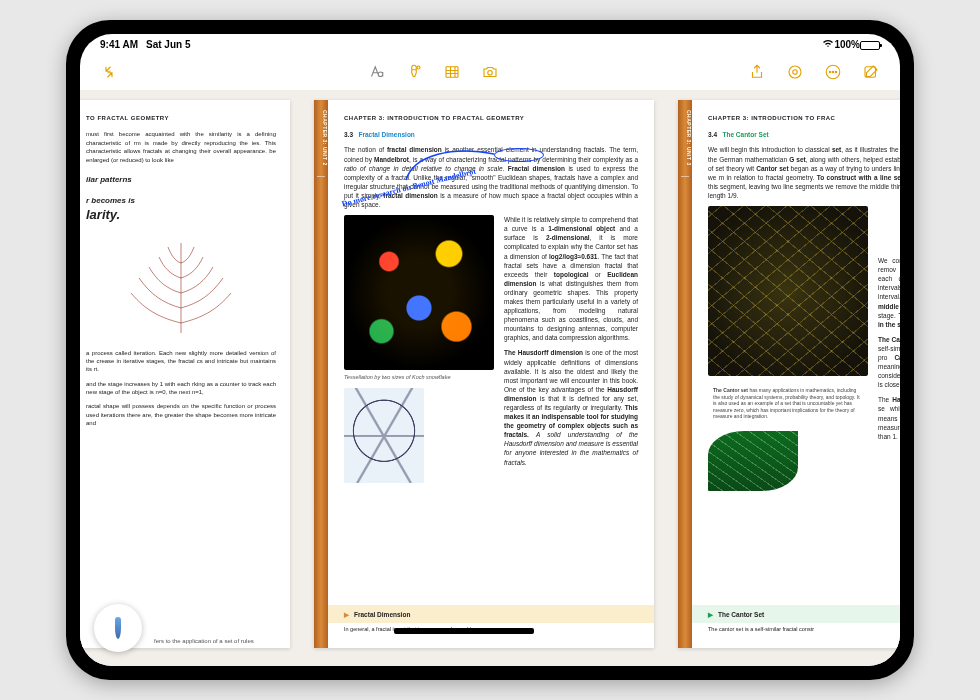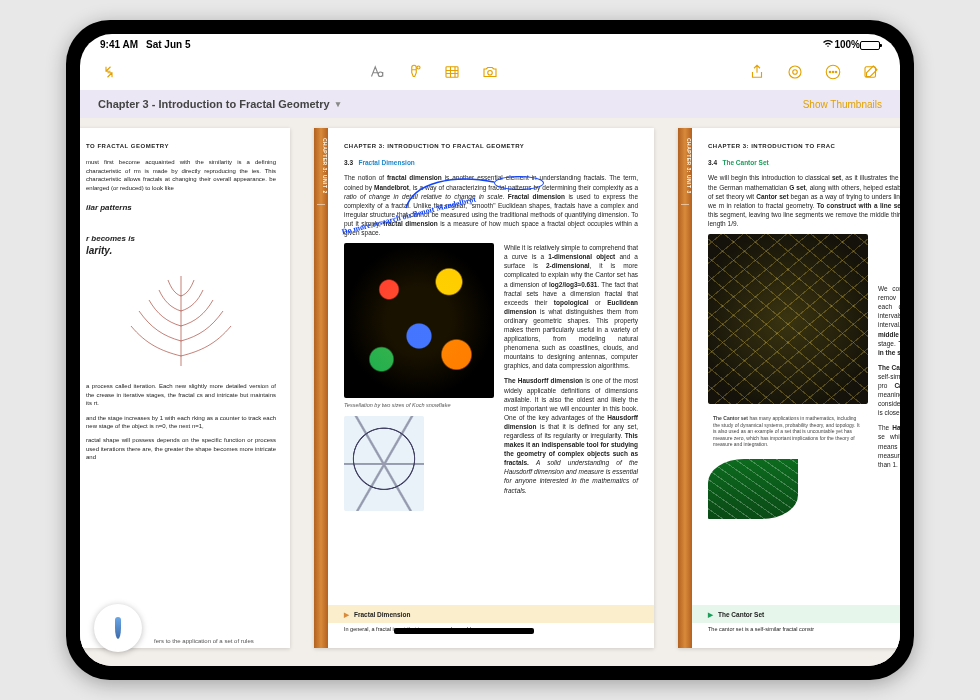--- a/index.html
+++ b/index.html
@@ -285,35 +285,30 @@
           </svg>
     </div>
     <div class="tbtn">
       <svg viewBox="0 0 24 24">
             <rect x="4" y="5" width="14" height="14" rx="2"></rect>
             <path d="M15 4 l5 5 -9 9 h-5 v-5 Z"></path>
           </svg>
     </div>
   </div>
 
-  <div class="breadcrumb">
-    <span>Chapter 3 - Introduction to Fractal Geometry</span>
-    <span class="chev">▾</span>
-    <span class="right-link">Show Thumbnails</span>
-  </div>
 
   <div class="pages">
 
     <div class="page page1 page-partial-left">
       <div class="pg-body">
         <div class="running-head">TO FRACTAL GEOMETRY</div>
         <p class="para-tiny">must first become acquainted with the similarity is a defining characteristic of rm is made by directly reproducing the ies. This characteristic allows fractals at changing their overall appearance. be enlarged (or reduced) to look like</p>
-        <div style="margin:4px 0 20px; font-style:italic; font-weight:600; font-size:8px">ilar patterns</div>
+        <div style="margin:4px 0 10px; font-style:italic; font-weight:600; font-size:8px">ilar patterns</div>
         <div style="font-style:italic; font-weight:600; font-size:8px">r becomes is</div>
-        <div style="font-style:italic; font-weight:600; font-size:10px; margin-bottom:4px">larity.</div>
+        <div style="font-style:italic; font-weight:600; font-size:13px; margin-bottom:4px">larity.</div>
         <div class="fern-img">
           <svg viewBox="0 0 120 110">
                 <g stroke="#9b2d1e" stroke-width="0.6" fill="none">
             <path d="M60 100 C60 70 60 40 60 10"></path>
             <path d="M60 90 C40 85 25 78 10 60"></path>
                   <path d="M60 90 C80 85 95 78 110 60"></path>
             <path d="M60 75 C42 70 30 62 18 45"></path>
                   <path d="M60 75 C78 70 90 62 102 45"></path>
             <path d="M60 60 C46 56 36 48 28 34"></path>
                   <path d="M60 60 C74 56 84 48 92 34"></path>

